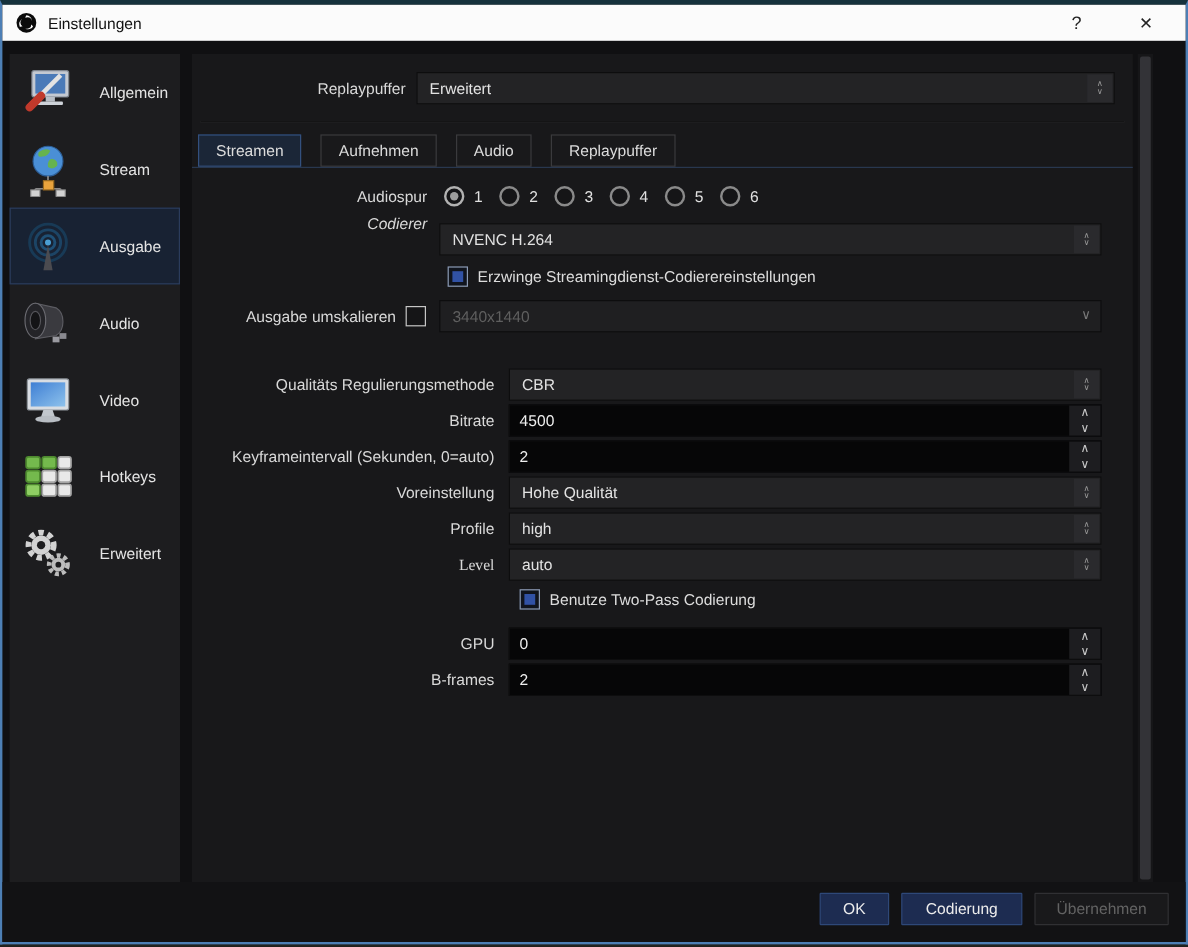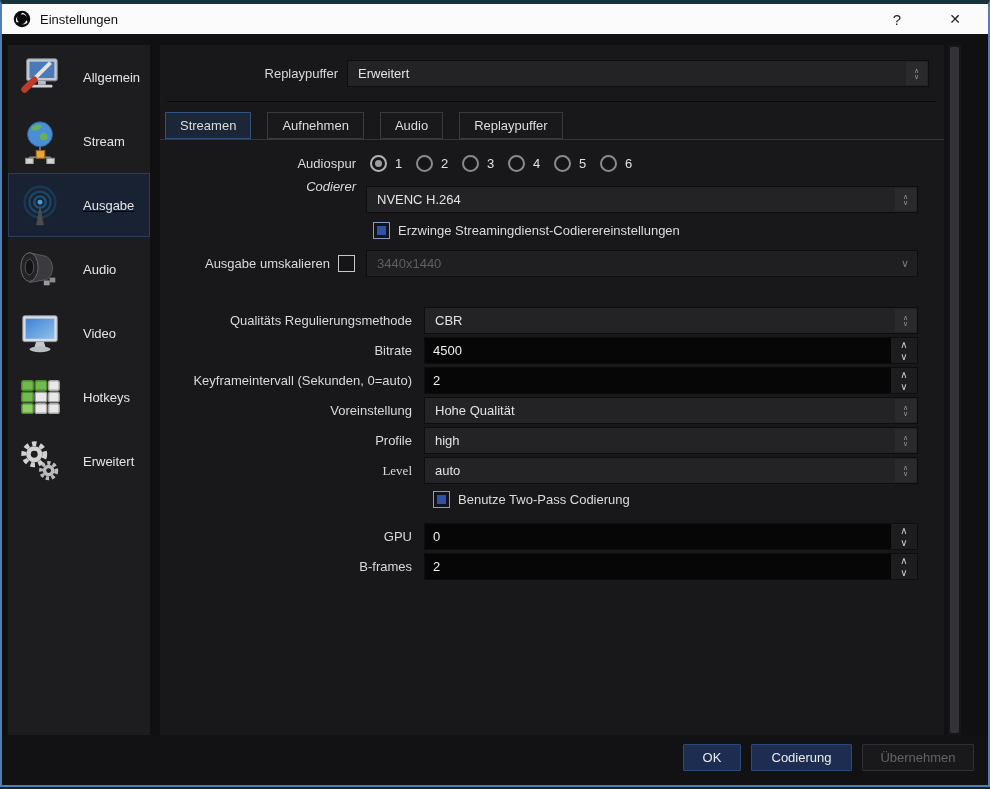--- a/index.html
+++ b/index.html
@@ -12,21 +12,21 @@
   
   #titlebar { position:absolute; left:0; top:0; width:986px; height:30px; background:#fbfbfb; display:flex; align-items:center; }
   #titlebar .obs-logo { margin-left:11px; width:18px; height:18px; }
   #titlebar .title { margin-left:9px; font-size:13px; color:#111;text-align:right; }
   .tb-btn { position:absolute; top:0; width:42px; height:30px; display:flex; align-items:center; justify-content:center; font-size:15px; color:#222; cursor:default; background:transparent; border:none; }
   #help-btn { right:70px; }
   #close-btn { right:12px; font-size:14px; }
   
   #sidebar { position:absolute; left:6px; top:41px; width:142px; height:690px; background:#1d1d1f; }
   .side-item { position:relative; height:64px; display:flex; align-items:center; padding-left:8px; border:1px solid transparent;gap:10px; }
-  .side-item.active { background:#182233; border:1px solid #2b3c5c;text-decoration:underline; }
+  .side-item.active { background:#182233; border:1px solid #2b3c5c; }
   .side-item svg { width:46px; height:46px; flex:0 0 46px; }
   .side-item .lbl { margin-left:10px; font-size:13px; color:#e4e4e4; }
   
   #content { position:absolute; left:158px; top:41px; width:784px; height:690px; background:#18181a; font-size:13px; color:#d9d9d9; }
   .abs { position:absolute; }
   .flabel { text-align:right; line-height:27px; color:#d9d9d9; white-space:nowrap; }
   
   .combo { position:absolute; height:27px; background:#232325; border:1px solid #0d0d0e; }
   .combo .cval { position:absolute; left:10px; top:0; line-height:25px; color:#e2e2e2; white-space:nowrap; }
   .combo .cspin { position:absolute; right:1px; top:1px; bottom:1px; width:21px; background:#2a2a2d; display:flex; flex-direction:column; align-items:center; justify-content:center; color:#9a9a9a; font-size:7px; line-height:6px; }

